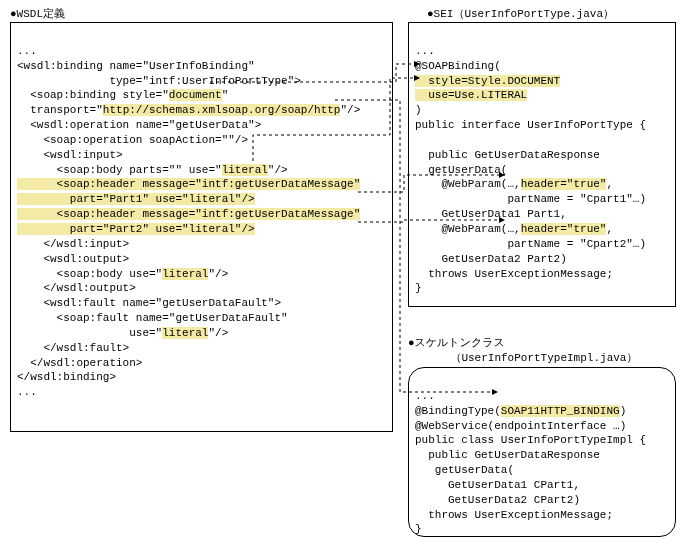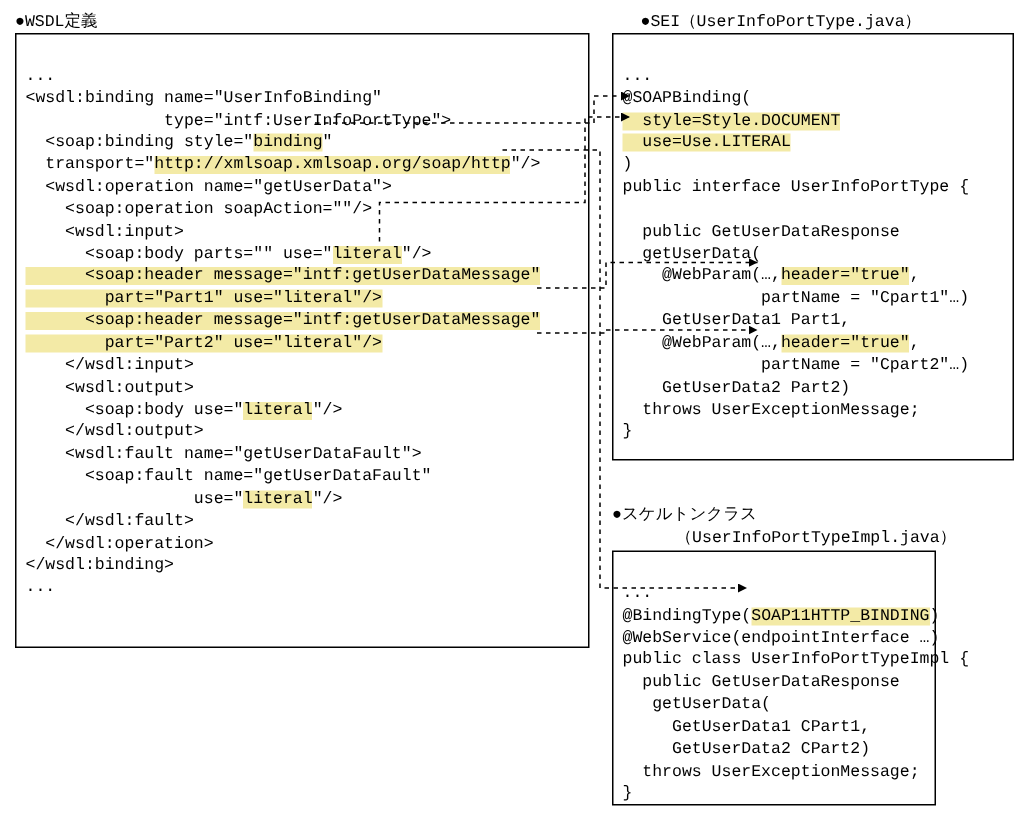--- a/index.html
+++ b/index.html
@@ -40,22 +40,22 @@
   }
 </style>
 </head>
 <body>
 
 <div class="title" style="left:10px; top:6px;">●WSDL定義</div>
 <div class="panel" style="left:10px; top:22px; width:383px; height:410px;">
 <span>...</span>
 <span>&lt;wsdl:binding name="UserInfoBinding"</span>
 <span>              type="intf:UserInfoPortType"&gt;</span>
-<span>  &lt;soap:binding style="</span><span class="hl">binding</span><span>"</span>
-<span>  transport="</span><span class="hl">http://xmlsoap.xmlsoap.org/soap/http</span><span>"/&gt;</span>
+<span>  &lt;soap:binding style="</span><span class="hl">document</span><span>"</span>
+<span>  transport="</span><span class="hl">http://schemas.xmlsoap.org/soap/http</span><span>"/&gt;</span>
 <span>  &lt;wsdl:operation name="getUserData"&gt;</span>
 <span>    &lt;soap:operation soapAction=""/&gt;</span>
 <span>    &lt;wsdl:input&gt;</span>
 <span>      &lt;soap:body parts="" use="</span><span class="hl">literal</span><span>"/&gt;</span>
 <span class="hl">      &lt;soap:header message="intf:getUserDataMessage"</span>
 <span class="hl">        part="Part1" use="literal"/&gt;</span>
 <span class="hl">      &lt;soap:header message="intf:getUserDataMessage"</span>
 <span class="hl">        part="Part2" use="literal"/&gt;</span>
 <span>    &lt;/wsdl:input&gt;</span>
 <span>    &lt;wsdl:output&gt;</span>
@@ -86,21 +86,21 @@
 <span>    GetUserData1 Part1,</span>
 <span>    @WebParam(…,</span><span class="hl">header="true"</span><span>,</span>
 <span>              partName = "Cpart2"…)</span>
 <span>    GetUserData2 Part2)</span>
 <span>  throws UserExceptionMessage;</span>
 <span>}</span>
 </div>
 
 <div class="title" style="left:408px; top:335px;text-align:right;">●スケルトンクラス</div>
 <div class="title" style="left:424px; top:350px;">    （UserInfoPortTypeImpl.java）</div>
-<div class="panel" style="left:408px; top:367px; width:216px; height:170px;">
+<div class="panel" style="left:408px; top:367px; width:268px; height:170px;border-radius:16px;">
 <span>...</span>
 <span>@BindingType(</span><span class="hl">SOAP11HTTP_BINDING</span><span>)</span>
 <span>@WebService(endpointInterface …)</span>
 <span>public class UserInfoPortTypeImpl {</span>
 <span>  public GetUserDataResponse</span>
 <span>   getUserData(</span>
 <span>     GetUserData1 CPart1,</span>
 <span>     GetUserData2 CPart2)</span>
 <span>  throws UserExceptionMessage;</span>
 <span>}</span>

